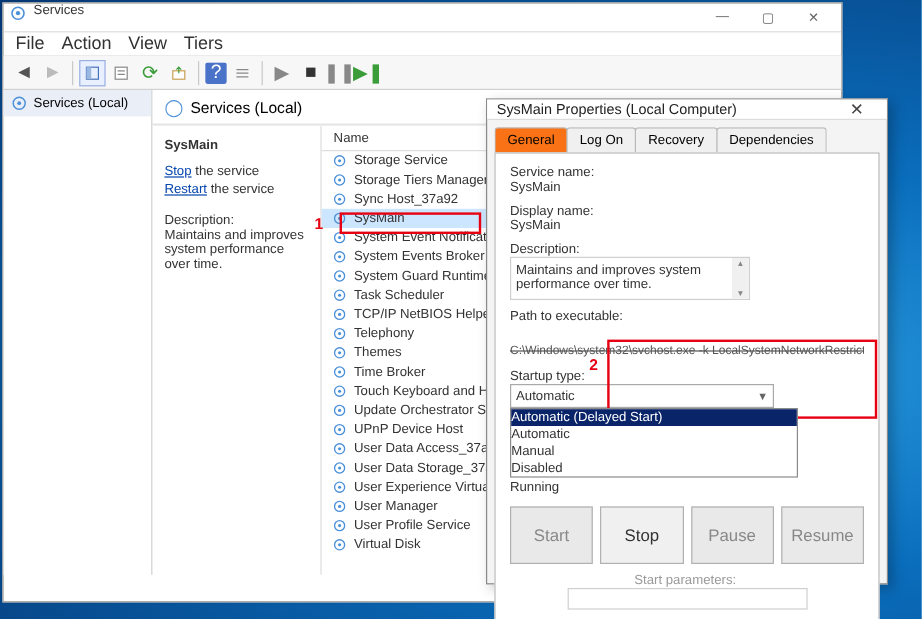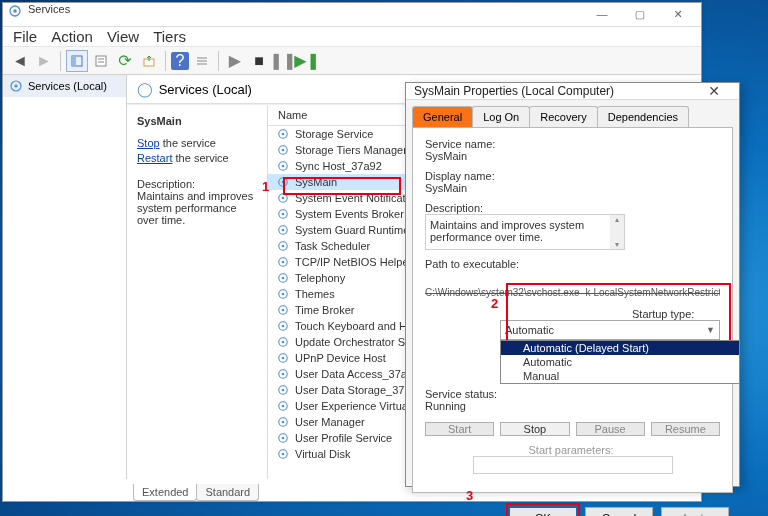--- a/index.html
+++ b/index.html
@@ -58,26 +58,26 @@
   .dlg-body { flex:1; margin:0 6px 6px 6px; background:#fff; border:1px solid #b9b9b9; padding:10px 12px; font-size:11px; color:#333; position:relative;}
   .dlg-body .row { display:flex; margin-bottom:8px; align-items:flex-start;flex-direction:column; }
   .dlg-body .lbl { width:88px; flex-shrink:0; }
   .dlg-body .val { flex:1; }
   .desc-box { border:1px solid #cfcfcf; padding:4px; height:36px; overflow:hidden; font-size:11px; width:200px; position:relative;}
   .desc-scroll { position:absolute; right:0; top:0; bottom:0; width:14px; background:#f0f0f0; display:flex; flex-direction:column; justify-content:space-between; align-items:center; font-size:8px; color:#888;}
   .combo-wrap { position:relative; width:220px; }
   .combo { border:1px solid #a9a9a9; padding:2px 4px; height:20px; display:flex; align-items:center; justify-content:space-between; background:#fff; font-size:11px; width:100%;}
   .combo .arrow { font-size:9px; color:#666; }
   .dropdown { position:absolute; top:20px; left:0; width:240px; background:#fff; border:1px solid #8a8a8a; z-index:3; }
-  .dropdown .opt { padding:1px 22px; font-size:11px; }
+  .dropdown .opt { padding:1px 0; font-size:11px; }
   .dropdown .opt.sel { background:#0a246a; color:#fff; }
   .annot-2 { position:absolute; top:168px; left:78px; font-size:13px; font-weight:bold; color:#e60012; }
   .annot-box-2 { position:absolute; top:155px; left:93px; width:225px; height:66px; border:2px solid #e60012; pointer-events:none;}
   .dlg-btns { display:flex; gap:6px; margin-top:10px; }
-  .dlg-btns button { flex:1; font-size:11px; padding:0 0; border:1px solid #b0b0b0; background:#e9e9e9; color:#888; }
+  .dlg-btns button { flex:1; font-size:14px; padding:15px 0; border:1px solid #b0b0b0; background:#e9e9e9; color:#888; }
   .bottom-btns { display:flex; justify-content:flex-end; gap:8px; padding:8px 10px; }
   .bottom-btns button { width:68px; font-size:11px; padding:4px 16px; border:1px solid #a9a9a9; background:#e9e9e9; }
   .bottom-btns button.ok { border:1px solid #0a6ebd; background:#e9e9e9; }
   .annot-3 { position:absolute; bottom:34px; left:152px; font-size:13px; font-weight:bold; color:#e60012; }
   .annot-box-3 { position:absolute; bottom:6px; left:164px; width:74px; height:28px; border:2px solid #e60012; pointer-events:none;}
   .param-input { border:1px solid #cfcfcf; height:18px; width:200px; }
   svg { display:block; }
 </style>
 </head>
 <body>
@@ -357,24 +357,20 @@
                     <circle cx="6" cy="6" r="1.3" fill="#4a90d9"></circle>
                   </svg>
                 </span>
                 <span>Virtual Disk</span>
               </div>
             </div>
         </div>
       </div>
     </div>
   </div>
-  <div class="tabs-footer">
-    <span class="ftab active">Extended</span>
-    <span class="ftab">Standard</span>
-  </div>
 </div>
 
 <div class="annot-1">1</div>
 <div class="annot-box-1"></div>
 
 <div class="dlg">
   <div class="dlg-title">
     <span>SysMain Properties (Local Computer)</span>
     <span class="spacer"></span>
     <span class="dlg-close">✕</span>
@@ -399,31 +395,32 @@
       <div class="desc-box">
         <span>Maintains and improves system performance over time.</span>
         <div class="desc-scroll">
             <span>▴</span>
             <span>▾</span>
           </div>
       </div>
     </div>
     <div style="margin-bottom:17px">Path to executable:</div>
     <div style="font-size:10px;text-decoration:line-through;color:#555;margin-bottom:10px;white-space:nowrap;overflow:hidden">C:\Windows\system32\svchost.exe -k LocalSystemNetworkRestricted -p</div>
-    <div class="row" style="align-items:flex-end">
+    <div class="row" style="align-items:flex-start">
       <span class="lbl">Startup type:</span>
       <div class="combo-wrap">
         <div class="combo">
           <span>Automatic</span>
           <span class="arrow">▼</span>
         </div>
         <div class="dropdown">
           <div class="opt sel">Automatic (Delayed Start)</div>
           <div class="opt">Automatic</div>
           <div class="opt">Manual</div>
+          <div class="opt">Disabled</div>
         </div>
       </div>
     </div>
     <div class="annot-2">2</div>
     <div class="annot-box-2"></div>
 
     <div class="row" style="margin-top:48px">
       <span class="lbl">Service status:</span>
       <span class="val">Running</span>
     </div>

